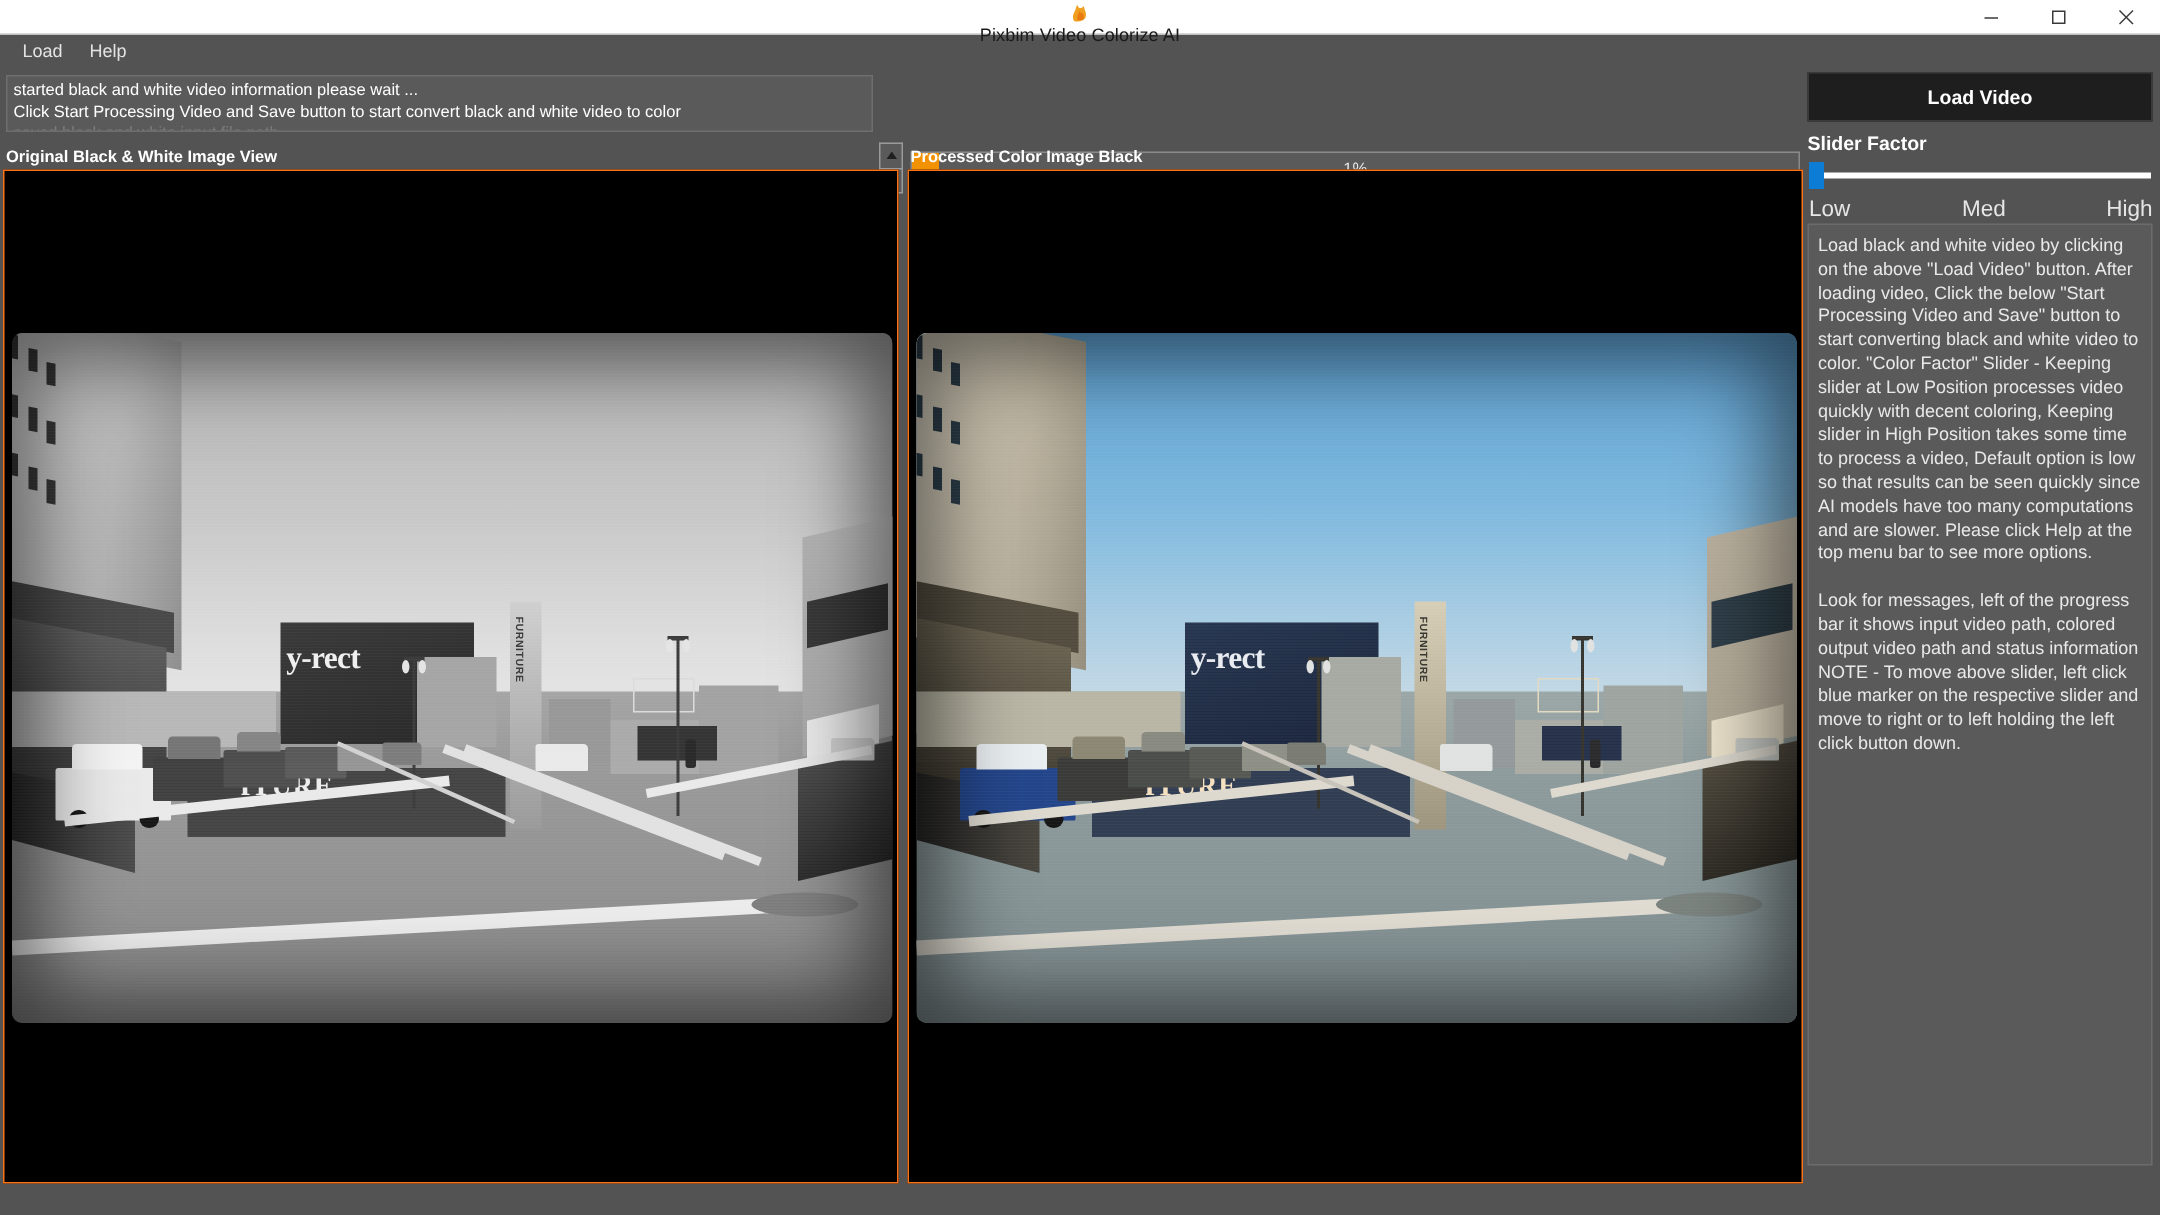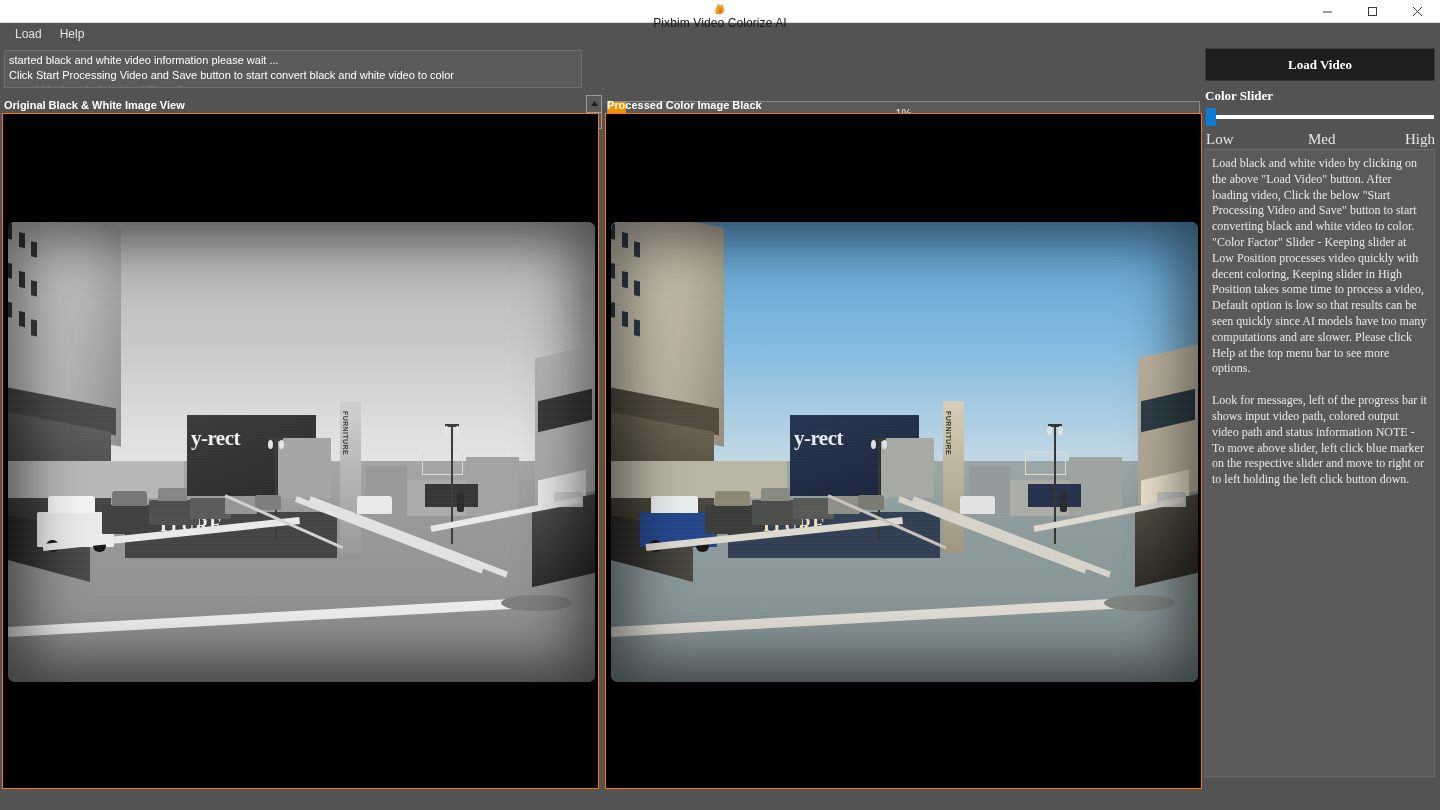--- a/index.html
+++ b/index.html
@@ -93,21 +93,21 @@
   }
   #progress-label {
     position: absolute; left: 0; right: 0; top: 0; bottom: 0;
     display: flex; align-items: center; justify-content: center;
     font-size: 11px; color: #e8e8e8;
   }
 
   
   #rightpanel {
     position: absolute; right: 0; top: 45px;
-    width: 240px; height: 750px; font-family: Liberation Serif, serif;
+    width: 240px; height: 750px;
   }
   #load-video-btn {
     position: absolute; left: 5px; top: 3px;
     width: 230px; height: 33px;
     background: #1e1e1e; border: 1px solid #3a3a3a;
     color: #ffffff; font-size: 13px; font-weight: bold;
     display: flex; align-items: center; justify-content: center;
     cursor: default;
   }
   #color-factor-label {
@@ -522,21 +522,21 @@
       <div class="grain"></div>
       <div class="vignette"></div>
     </div>
   </div>
 </div>
 
 <div id="rightpanel">
 
   <div id="load-video-btn">Load Video</div>
 
-  <div id="color-factor-label">Color Slider</div>
+  <div id="color-factor-label">Slider Factor</div>
 
   <div id="slider-track">
     <div id="slider-thumb" style="left: 0px; background: rgb(12, 124, 213);"></div>
   </div>
   <div class="slider-tick" id="tick-low">Low</div>
   <div class="slider-tick" id="tick-med">Med</div>
   <div class="slider-tick" id="tick-high">High</div>
 
   <div id="help-box">
     <div class="help-para">Load black and white video by clicking on the above "Load Video" button. After loading video, Click the below "Start Processing Video and Save" button to start converting black and white video to color. "Color Factor" Slider - Keeping slider at Low Position processes video quickly with decent coloring, Keeping slider in High Position takes some time to process a video, Default option is low so that results can be seen quickly since AI models have too many computations and are slower. Please click Help at the top menu bar to see more options.</div>

